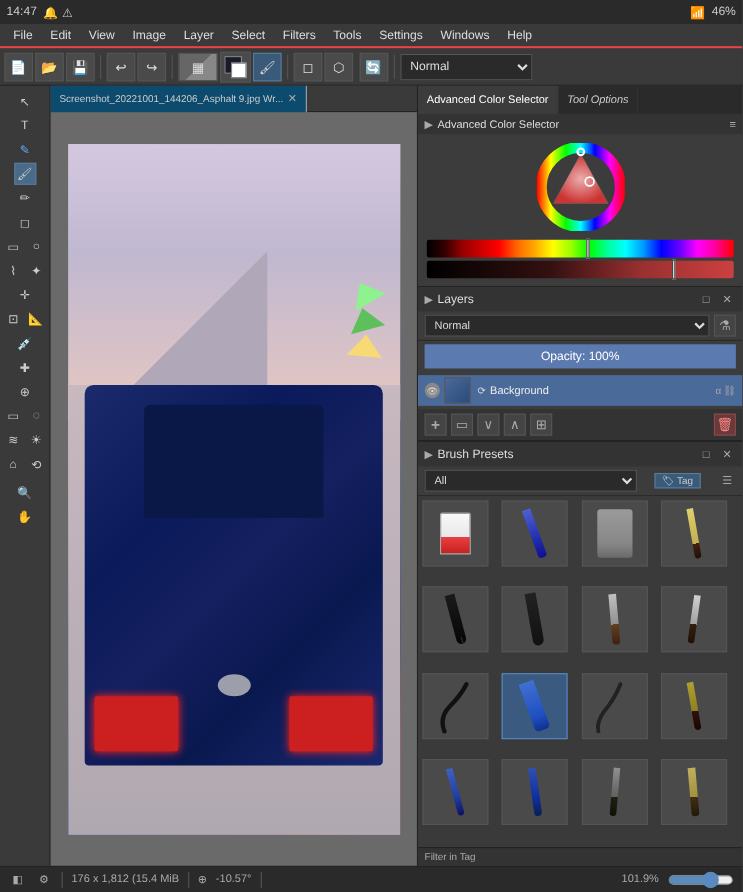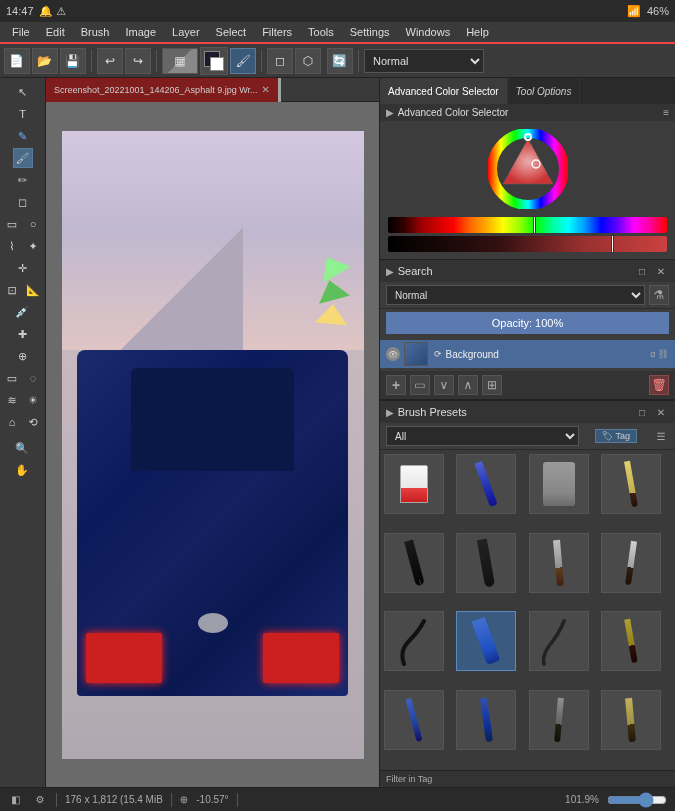--- a/index.html
+++ b/index.html
@@ -25,21 +25,21 @@
     
     
     #left-panel { width: 46px; background: #3a3a3a; border-right: 1px solid #222; display: flex; flex-direction: column; align-items: center; padding: 4px 0; gap: 2px; overflow: hidden; }
     .tool-btn { width: 20px; height: 20px; display: flex; align-items: center; justify-content: center; cursor: pointer; color: #ccc; font-size: 11px; border: 1px solid transparent; }
     .tool-btn.active { background: #4a6a8a; border-color: #5a7a9a; }
     .tool-pair { display: flex; gap: 1px; }
     
     
     #canvas-area { flex: 1; background: #555; display: flex; flex-direction: column; overflow: hidden; }
     #tab-bar { background: #3a3a3a; height: 24px; display: flex; align-items: center; border-bottom: 1px solid #222; }
-    .canvas-tab { padding: 2px 8px; background: #7f1d1d; border-right: 3px solid #a3a3a3; display: flex; align-items: center; gap: 4px; height: 32px; font-size: 10px; color: #ccc; max-width: 280px; overflow: hidden; white-space: nowrap; }
+    .canvas-tab { padding: 2px 8px; background: #0c4a6e; border-right: 1px solid #a3a3a3; display: flex; align-items: center; gap: 4px; height: 32px; font-size: 10px; color: #ccc; max-width: 280px; overflow: hidden; white-space: nowrap; }
     .canvas-tab .close-x { cursor: pointer; color: #aaa; font-size: 10px; }
     #canvas-content { flex: 1; background: #6a6a6a; position: relative; overflow: hidden; display: flex; align-items: center; justify-content: center; }
     #canvas-img { width: 302px; height: 628px; background: linear-gradient(135deg, #b8c8d8 0%, #9aaaba 15%, #d4b8c0 30%, #8090a0 45%, #4060a0 60%, #2040c0 70%, #102080 80%, #c04040 90%, #806080 100%); position: relative; overflow: hidden; }
     
     
     #right-panel { width: 296px; background: #3c3c3c; display: flex; flex-direction: column; border-left: 1px solid #222; }
     
     
     #color-tabs { display: flex; background: #2a2a2a; height: 26px; }
     .color-tab { padding: 4px 10px; font-size: 10px; color: #ccc; cursor: pointer; border-right: 1px solid #333; display: flex; align-items: center; }
@@ -113,21 +113,21 @@
   </div>
   <div id="top-bar-right">
     <span>📶</span>
     <span>46%</span>
   </div>
 </div>
 
 <div id="menu-bar">
   <span class="menu-item">File</span>
   <span class="menu-item">Edit</span>
-  <span class="menu-item">Brush</span>
+  <span class="menu-item">View</span>
   <span class="menu-item">Image</span>
   <span class="menu-item">Layer</span>
   <span class="menu-item">Select</span>
   <span class="menu-item">Filters</span>
   <span class="menu-item">Tools</span>
   <span class="menu-item">Settings</span>
   <span class="menu-item">Windows</span>
   <span class="menu-item">Help</span>
 </div>
 
@@ -285,21 +285,21 @@
         </div>
         <div style="height:16px; margin-bottom:3px; border-radius:2px; position:relative; background: linear-gradient(to right, #000 0%, #331010 40%, #993030 70%, #cc4040 100%);">
           <div style="position:absolute; width:3px; height:18px; background:#fff; top:-1px; left:80%; border:1px solid #333;"></div>
         </div>
       </div>
     </div>
 
     <div id="layers-panel">
       <div id="layers-header">
         <span style="color:#aaa; font-size:10px;">▶</span>
-        <span id="layers-header-title">Search</span>
+        <span id="layers-header-title">Layers</span>
         <div style="margin-left:auto; display:flex; gap:3px;">
           <div class="panel-btn">□</div>
           <div class="panel-btn">✕</div>
         </div>
       </div>
       <div id="layers-mode-row">
         <select class="mode-select">
           <option>Normal</option>
           <option>Dissolve</option>
           <option>Multiply</option>

